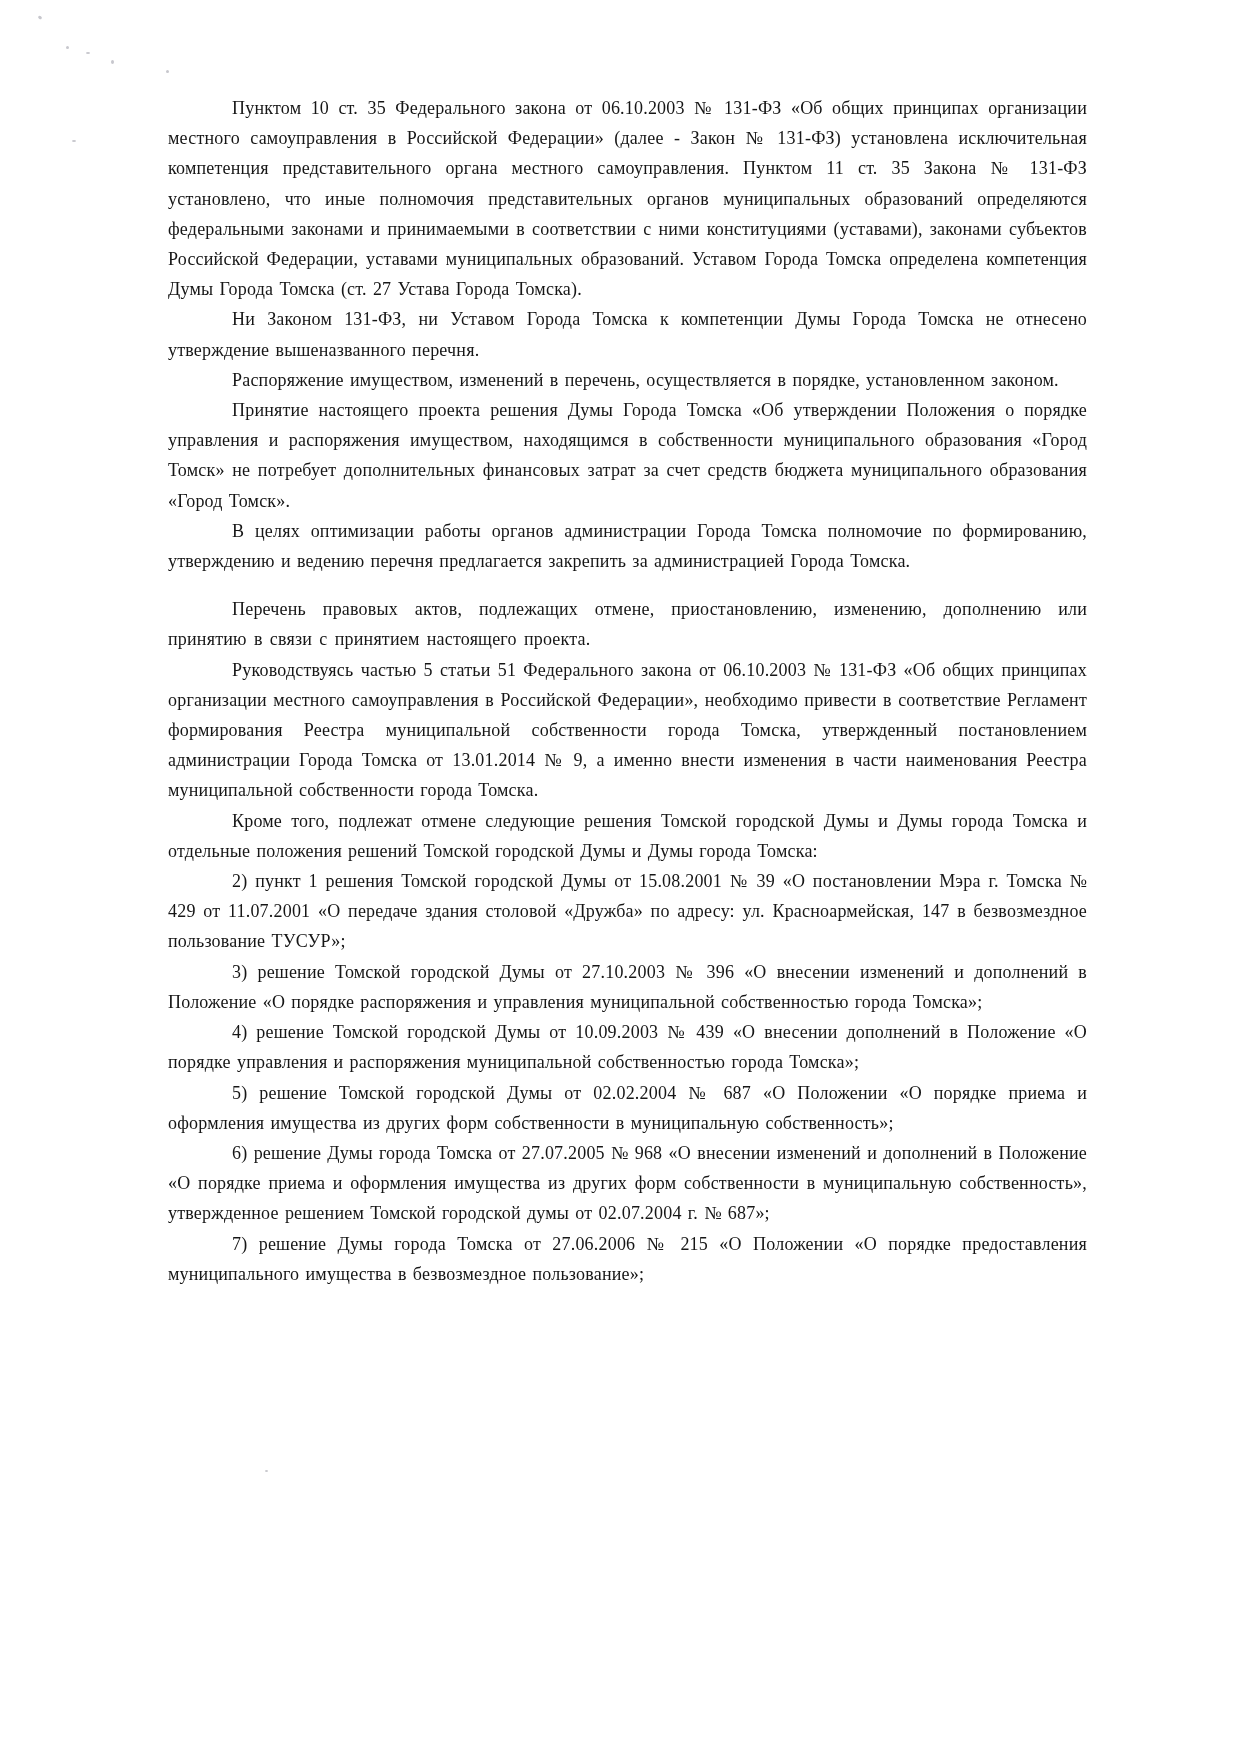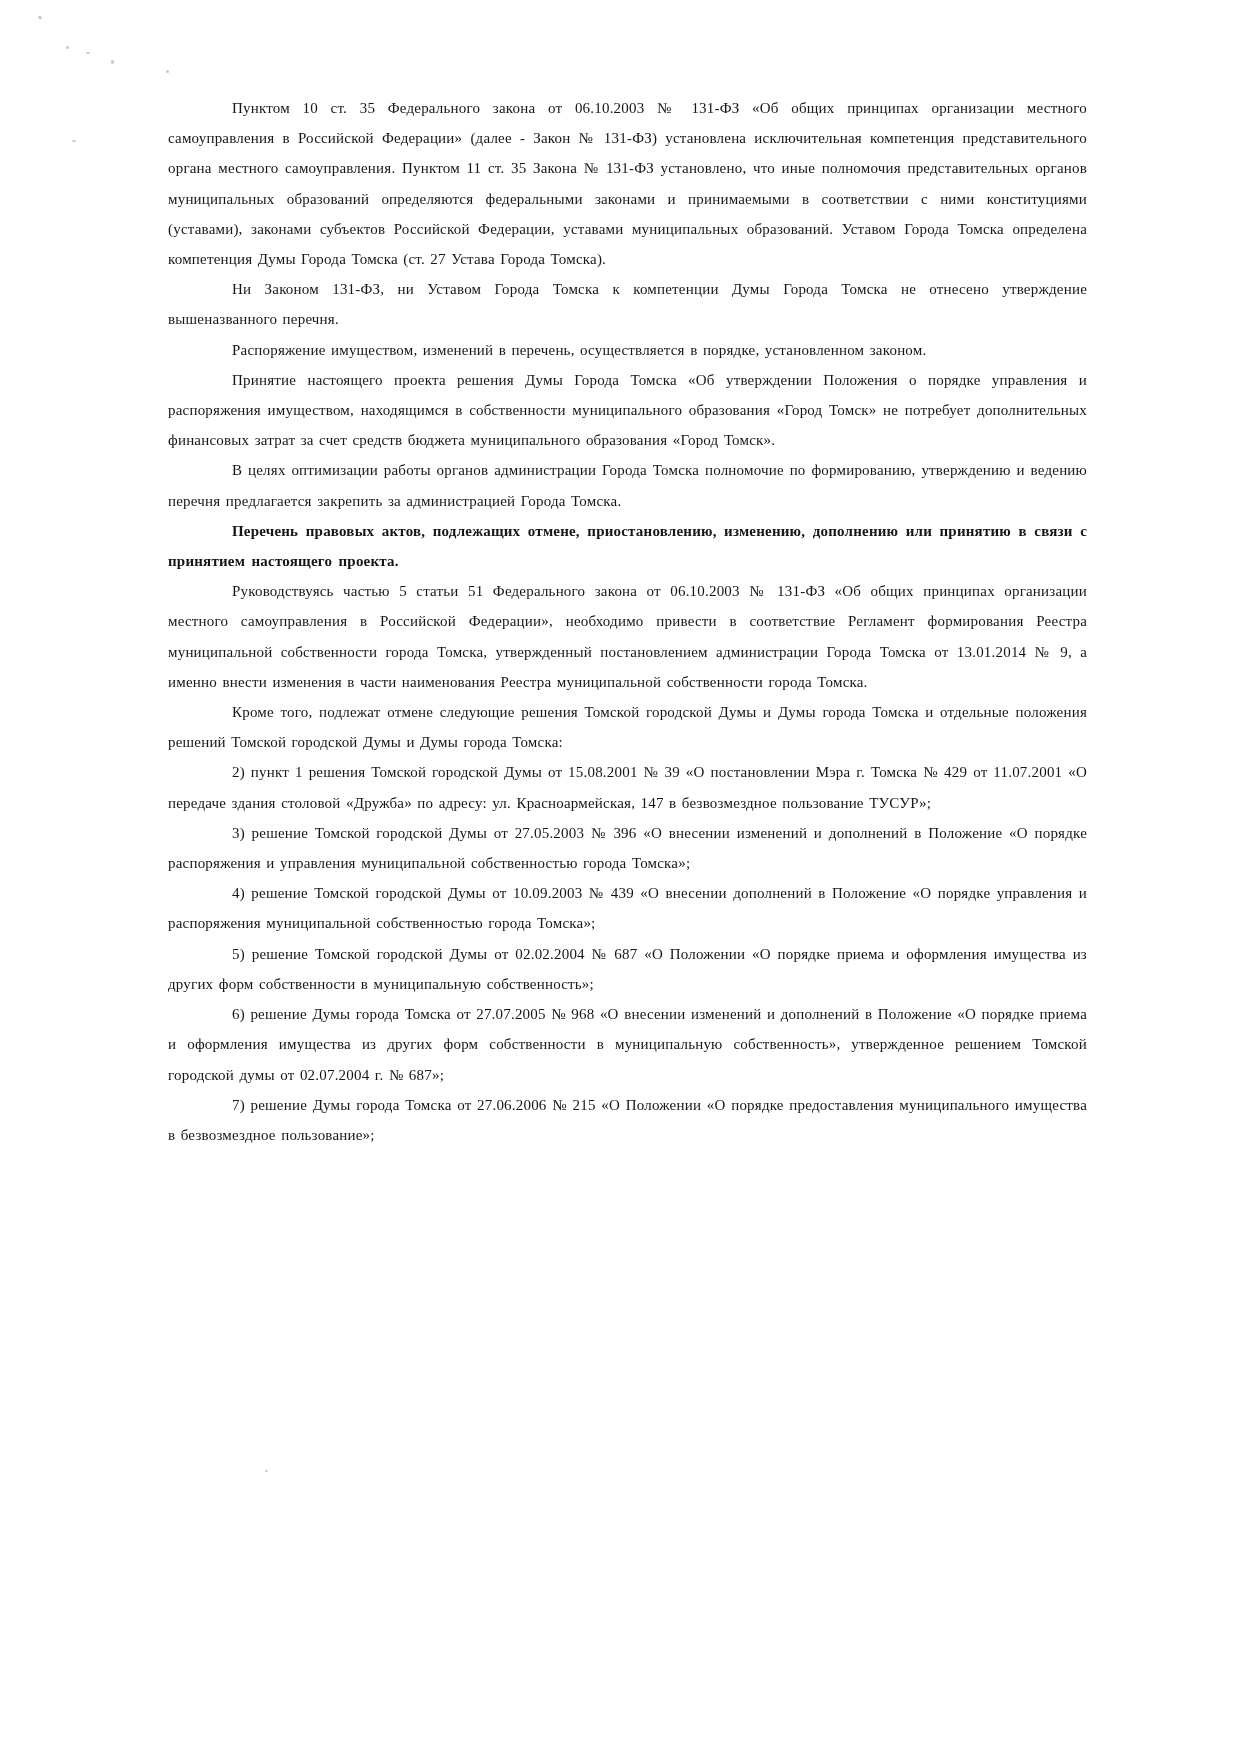--- a/index.html
+++ b/index.html
@@ -16,30 +16,31 @@
     overflow: hidden;
   }
   .page {
     position: absolute;
     top: 93px;
     left: 168px;
     width: 919px;
   }
   .para {
     margin: 0;
-    font-size: 15px;
+    font-size: 18px;
     line-height: 30.2px;
     text-align: justify;
     text-indent: 64px;
     letter-spacing: 0.2px;
     word-spacing: 1.5px;
   }
   .para.bold {
-    font-weight: bold;
+    font-weight: normal;
     word-spacing: 2.5px;
+    margin-top: 18px;
   }
   
   .artifact {
     position: absolute;
     background: #c7c7cd;
     border-radius: 50%;
   }
   .a1 { left: 38px;  top: 16px;  width: 4px; height: 3px; transform: rotate(40deg); }
   .a2 { left: 66px;  top: 46px;  width: 3px; height: 3px; }
   .a3 { left: 86px;  top: 52px;  width: 4px; height: 2px; }
@@ -62,18 +63,18 @@
 <div class="page">
   <p class="para">Пунктом 10 ст. 35 Федерального закона от 06.10.2003 № 131-ФЗ «Об общих принципах организации местного самоуправления в Российской Федерации» (далее - Закон № 131-ФЗ) установлена исключительная компетенция представительного органа местного самоуправления. Пунктом 11 ст. 35 Закона № 131-ФЗ установлено, что иные полномочия представительных органов муниципальных образований определяются федеральными законами и принимаемыми в соответствии с ними конституциями (уставами), законами субъектов Российской Федерации, уставами муниципальных образований. Уставом Города Томска определена компетенция Думы Города Томска (ст. 27 Устава Города Томска).</p>
   <p class="para">Ни Законом 131-ФЗ, ни Уставом Города Томска к компетенции Думы Города Томска не отнесено утверждение вышеназванного перечня.</p>
   <p class="para">Распоряжение имуществом, изменений в перечень, осуществляется в порядке, установленном законом.</p>
   <p class="para">Принятие настоящего проекта решения Думы Города Томска «Об утверждении Положения о порядке управления и распоряжения имуществом, находящимся в собственности муниципального образования «Город Томск» не потребует дополнительных финансовых затрат за счет средств бюджета муниципального образования «Город Томск».</p>
   <p class="para">В целях оптимизации работы органов администрации Города Томска полномочие по формированию, утверждению и ведению перечня предлагается закрепить за администрацией Города Томска.</p>
   <p class="para bold">Перечень правовых актов, подлежащих отмене, приостановлению, изменению, дополнению или принятию в связи с принятием настоящего проекта.</p>
   <p class="para">Руководствуясь частью 5 статьи 51 Федерального закона от 06.10.2003 № 131-ФЗ «Об общих принципах организации местного самоуправления в Российской Федерации», необходимо привести в соответствие Регламент формирования Реестра муниципальной собственности города Томска, утвержденный постановлением администрации Города Томска от 13.01.2014 № 9, а именно внести изменения в части наименования Реестра муниципальной собственности города Томска.</p>
   <p class="para">Кроме того, подлежат отмене следующие решения Томской городской Думы и Думы города Томска и отдельные положения решений Томской городской Думы и Думы города Томска:</p>
   <p class="para">2) пункт 1 решения Томской городской Думы от 15.08.2001 № 39 «О постановлении Мэра г. Томска № 429 от 11.07.2001 «О передаче здания столовой «Дружба» по адресу: ул. Красноармейская, 147 в безвозмездное пользование ТУСУР»;</p>
-  <p class="para">3) решение Томской городской Думы от 27.05.2003 № 396 «О внесении изменений и дополнений в Положение «О порядке распоряжения и управления муниципальной собственностью города Томска»;</p>
+  <p class="para">3) решение Томской городской Думы от 27.10.2003 № 396 «О внесении изменений и дополнений в Положение «О порядке распоряжения и управления муниципальной собственностью города Томска»;</p>
   <p class="para">4) решение Томской городской Думы от 10.09.2003 № 439 «О внесении дополнений в Положение «О порядке управления и распоряжения муниципальной собственностью города Томска»;</p>
   <p class="para">5) решение Томской городской Думы от 02.02.2004 № 687 «О Положении «О порядке приема и оформления имущества из других форм собственности в муниципальную собственность»;</p>
   <p class="para">6) решение Думы города Томска от 27.07.2005 № 968 «О внесении изменений и дополнений в Положение «О порядке приема и оформления имущества из других форм собственности в муниципальную собственность», утвержденное решением Томской городской думы от 02.07.2004 г. № 687»;</p>
   <p class="para">7) решение Думы города Томска от 27.06.2006 № 215 «О Положении «О порядке предоставления муниципального имущества в безвозмездное пользование»;</p>
 </div>
 
 </body></html>

